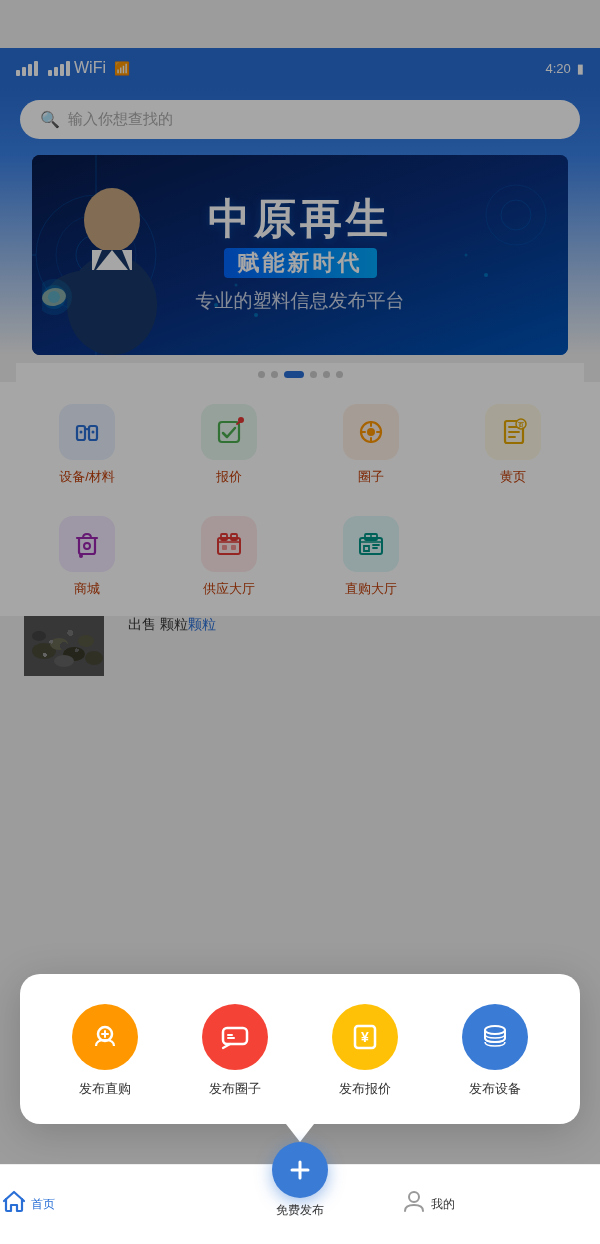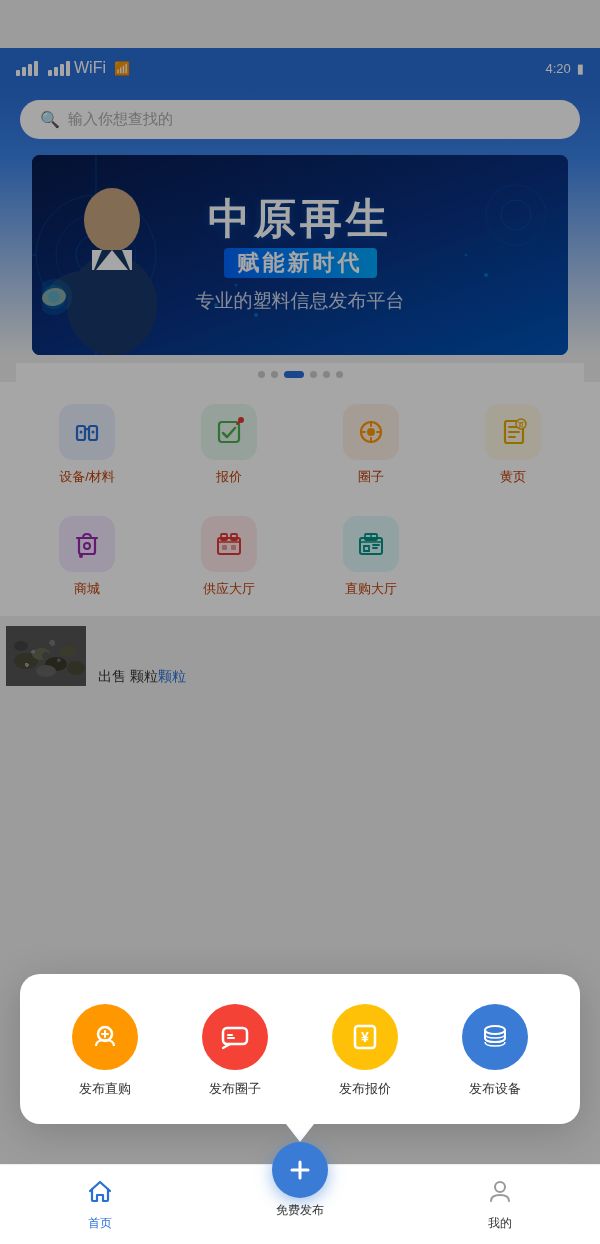--- a/index.html
+++ b/index.html
@@ -230,21 +230,21 @@
       height: 80px;
       background: white;
       display: flex;
       align-items: center;
       justify-content: space-around;
       border-top: 1px solid #eee;
       z-index: 25;
     }
     .nav-item {
       display: flex;
-      flex-direction: column;
+      flex-direction: row;
       align-items: center;
       gap: 3px;
       cursor: pointer;
       flex: 1;
     }
     .nav-icon { font-size: 26px; }
     .nav-label { font-size: 12px; color: #333; }
     .nav-item.active .nav-label { color: #2a6fd6; }
     .nav-item.active .nav-icon { color: #2a6fd6; }
 
@@ -496,21 +496,21 @@
         <path d="M18 20 L22 20" stroke="#009688" stroke-width="1.8" stroke-linecap="round"></path>
         <rect x="10" y="6" width="12" height="6" rx="1" stroke="#009688" stroke-width="1.8" fill="none"></rect>
         <line x1="16" y1="6" x2="16" y2="12" stroke="#009688" stroke-width="1.5"></line>
       </svg>
     </div>
     <span class="menu-item-label">直购大厅</span>
   </div>
 
 </div>
 
-<div style="height:70px; background:#f0f0f0; display:flex; align-items:flex-end; padding: 0 6px; gap:12px;">
+<div style="height:70px; background:#f0f0f0; display:flex; align-items:flex-start; padding: 0 24px; gap:24px;">
   <div class="gravel-thumb" style="width:80px; height:60px; border-radius:8px;">
     
     <svg width="80" height="60" viewBox="0 0 80 60" xmlns="http://www.w3.org/2000/svg">
       <rect width="80" height="60" fill="#555"></rect>
       <ellipse cx="20" cy="35" rx="12" ry="8" fill="#4a4a3a"></ellipse>
       <ellipse cx="35" cy="28" rx="9" ry="6" fill="#6b6b55"></ellipse>
       <ellipse cx="50" cy="38" rx="11" ry="7" fill="#3a3a2a"></ellipse>
       <ellipse cx="62" cy="25" rx="8" ry="6" fill="#5a5a45"></ellipse>
       <ellipse cx="15" cy="20" rx="7" ry="5" fill="#444"></ellipse>
       <ellipse cx="40" cy="45" rx="10" ry="6" fill="#666"></ellipse>

